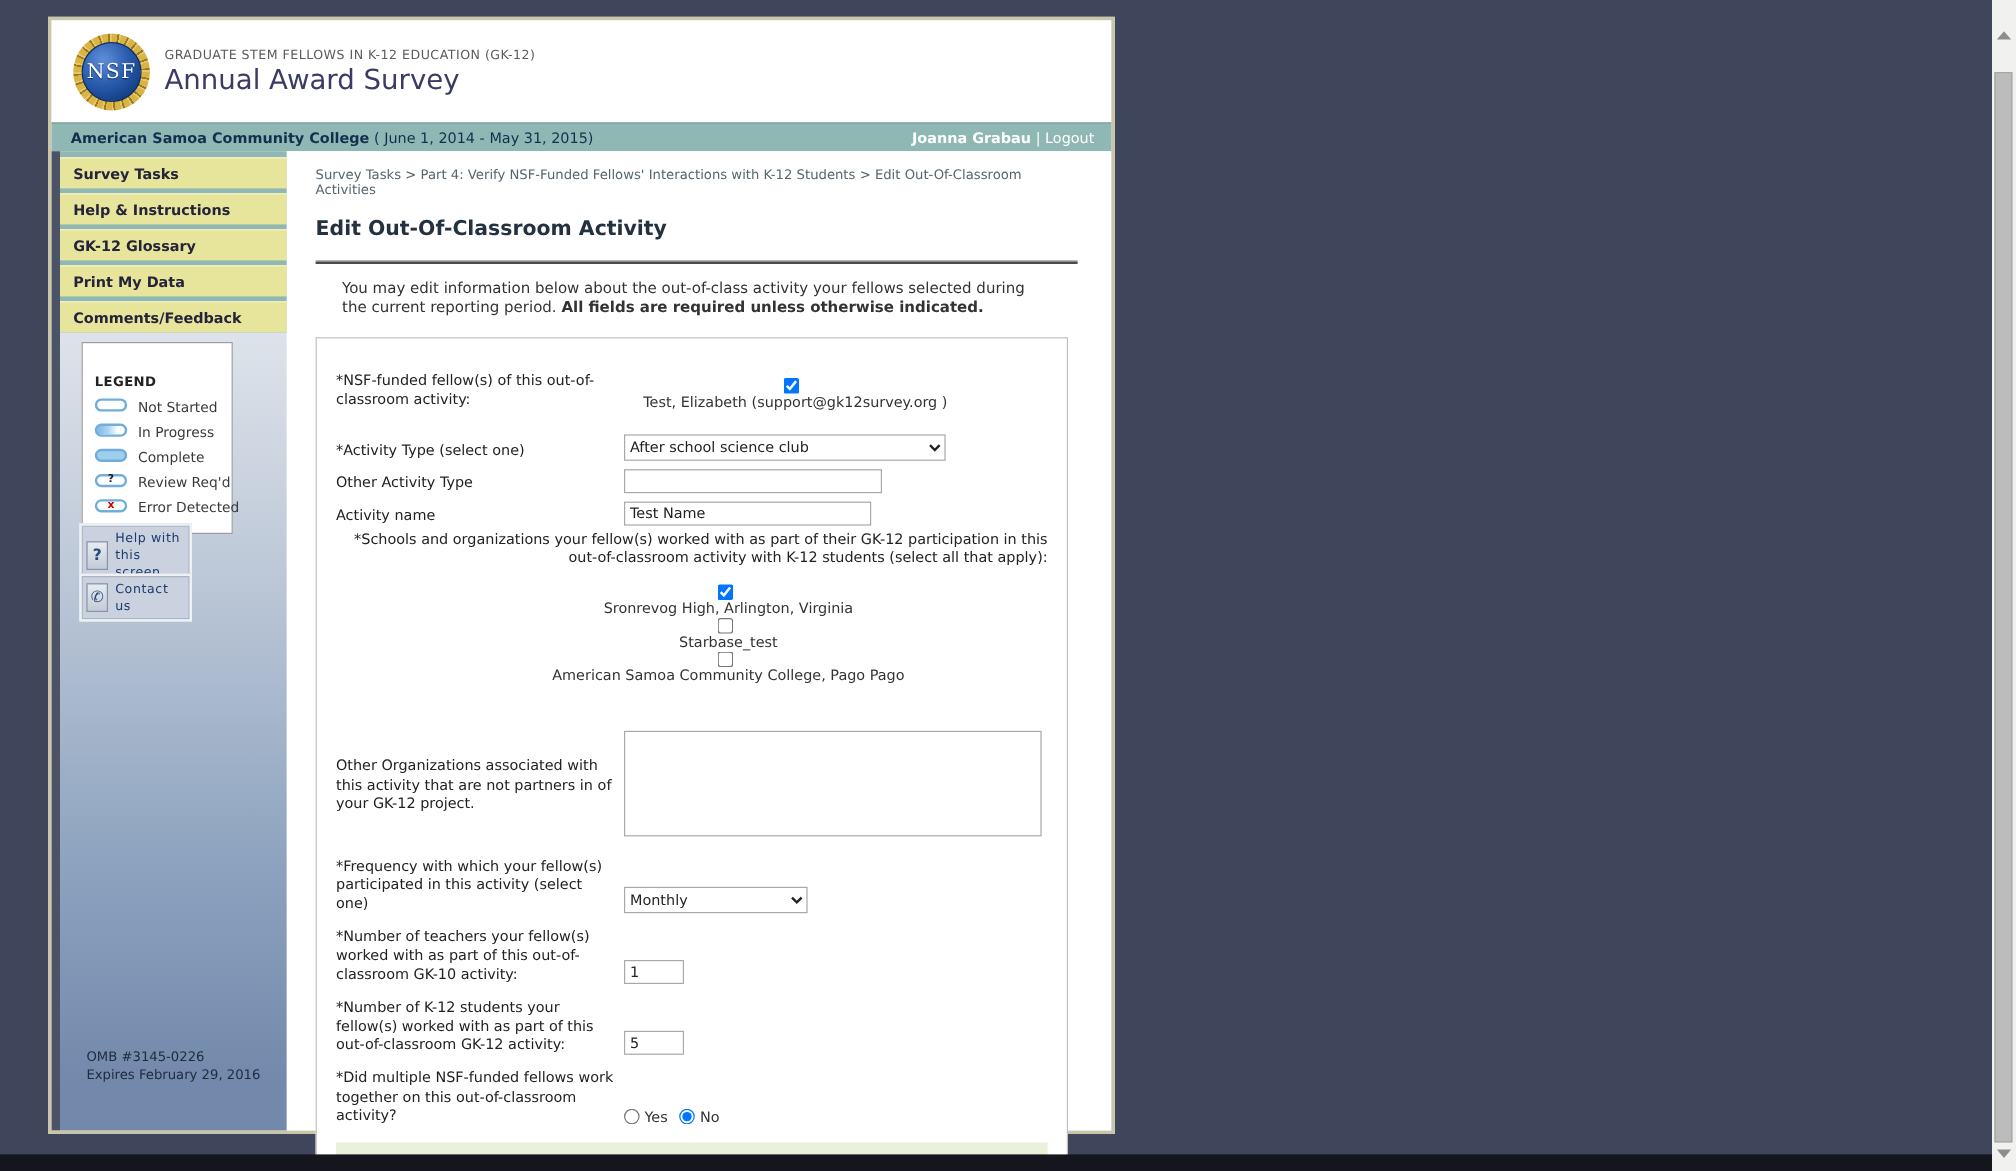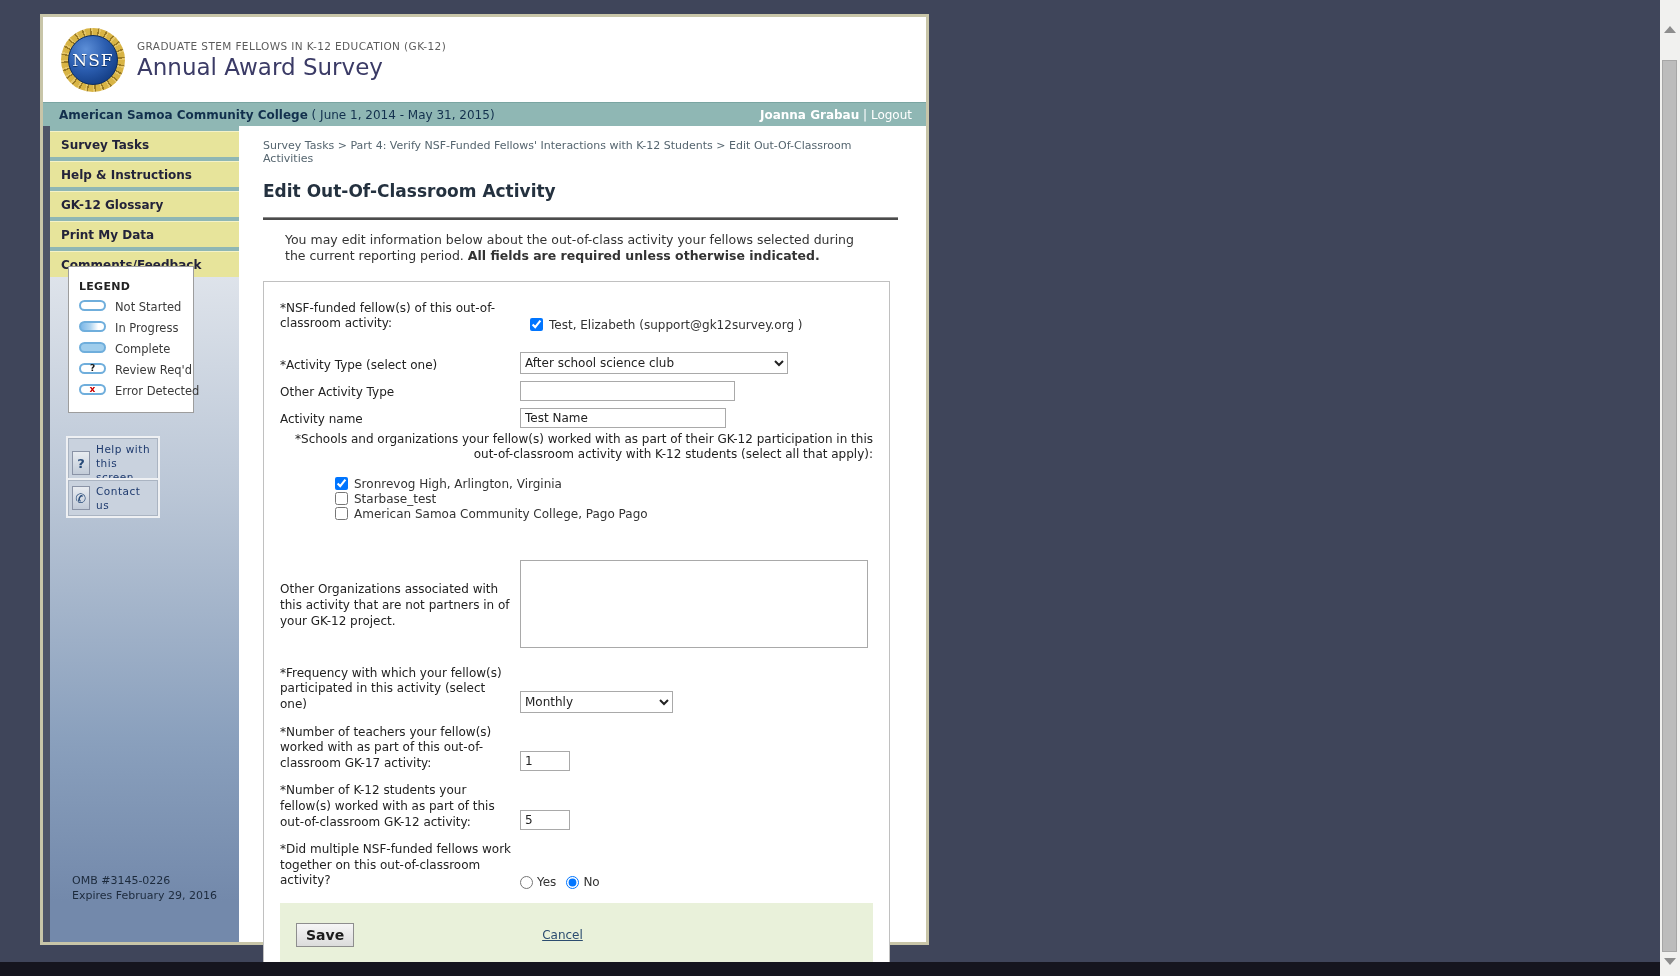--- a/index.html
+++ b/index.html
@@ -43,21 +43,21 @@
 
   
   .content-row { flex:1 1 auto; display:flex; min-height:0; }
 
   .sidebar { width:196px; flex:0 0 auto; position:relative; border-left:7px solid #4d5367;
     background:linear-gradient(180deg,#f4f5f7 0%, #e4e8ee 14%, #bac6d6 45%, #8aa0bd 75%, #7389ab 95%, #7389ab 100%); }
   .nav-block { background:#8fb7b4; padding-top:5px; }
   .nav-btn { height:26px; background:#e7e49b; border-top:1px solid #f4f2c8; margin-bottom:4px;
     display:flex; align-items:center; padding-left:11px; font-size:12px; font-weight:bold; color:#23233a; cursor:pointer; }
 
-  .legend-box { position:absolute; left:18px; top:140px; width:126px; background:#ffffff; border:1px solid #9d9d9d; padding:13px 8px 14px 10px; }
+  .legend-box { position:absolute; left:18px; top:159px; width:126px; background:#ffffff; border:1px solid #9d9d9d; padding:26px 8px 14px 10px; }
   .legend-title { font-size:11px; font-weight:bold; color:#222; letter-spacing:0.3px; margin-bottom:7px; }
   .legend-item { display:flex; margin-top:7px; }
   .pill { width:27px; height:11px; border:2px solid #6faedc; border-radius:7px; flex:0 0 auto;
     display:flex; align-items:center; justify-content:center; font-size:9px; font-weight:bold; line-height:1; background:#fff; }
   .pill.half { background:linear-gradient(90deg,#7db8e8 0%, #aed4f0 40%, #ffffff 75%); }
   .pill.filled { background:#9fcdec; }
   .pill.question { color:#1a1a1a; }
   .pill.error { color:#cc0000; }
   .legend-label { font-size:11.5px; color:#3a3a3a; margin-left:9px; white-space:nowrap; }
 
@@ -81,21 +81,21 @@
 
   .form-box { margin-top:16px; width:627px; border:1px solid #c0c0c0; background:#fff; padding:19px 16px 16px 16px; }
   .frow { display:flex; align-items:flex-end; }
   .flabel { width:232px; flex:0 0 auto; font-size:12px; color:#222222; line-height:1.3; }
   .ffield { margin-left:8px; }
   .full-label { font-size:12px; color:#222; line-height:1.3; margin-top:4px;text-align:right; }
 
   input[type=text] { border:1px solid #a9a9a9; height:20px; font-size:12px; font-family:inherit; padding:1px 4px; color:#222; }
   textarea { border:1px solid #a9a9a9; width:348px; height:88px; font-family:inherit; font-size:12px; resize:none; }
   select { border:1px solid #a9a9a9; height:22px; font-size:12px; font-family:inherit; background:#fff; color:#222; }
-  .checkrow { display:flex; align-items:center; font-size:12px; color:#333; }
+  .checkrow { display:flex; align-items:center; font-size:12px; color:#333;flex-direction:column; }
   .checkrow label { margin-left:6px; }
   .school-list { margin:14px 0 0 55px; }
   .school-list .checkrow { margin-bottom:1px; }
 
   .radio-group { display:flex; align-items:center; font-size:12px; color:#333; margin-top:2px; }
   .radio-group label { margin:0 10px 0 4px; }
 
   .save-bar { margin-top:14px; background:#e9f1da; height:64px; display:flex; align-items:center; padding:0 16px; }
   .save-btn { font-size:14px; font-weight:bold; color:#1c1c1c; background:linear-gradient(180deg,#f6f6f6,#dcdcdc);
     border:1px solid #8e8e8e; padding:3px 9px; cursor:pointer; font-family:inherit; }
@@ -262,21 +262,21 @@
         <div class="frow">
           <div class="flabel">*Frequency with which your fellow(s) participated in this activity (select one)</div>
           <div class="ffield">
             <select style="width:153px;"><option>Monthly</option></select>
           </div>
         </div>
 
         <div class="spacer-12"></div>
 
         <div class="frow">
-          <div class="flabel">*Number of teachers your fellow(s) worked with as part of this out-of-classroom GK-17 activity:</div>
+          <div class="flabel">*Number of teachers your fellow(s) worked with as part of this out-of-classroom GK-10 activity:</div>
           <div class="ffield">
             <input type="text" style="width: 50px;" value="1">
           </div>
         </div>
 
         <div class="spacer-12"></div>
 
         <div class="frow">
           <div class="flabel">*Number of K-12 students your fellow(s) worked with as part of this out-of-classroom GK-12 activity:</div>
           <div class="ffield">

